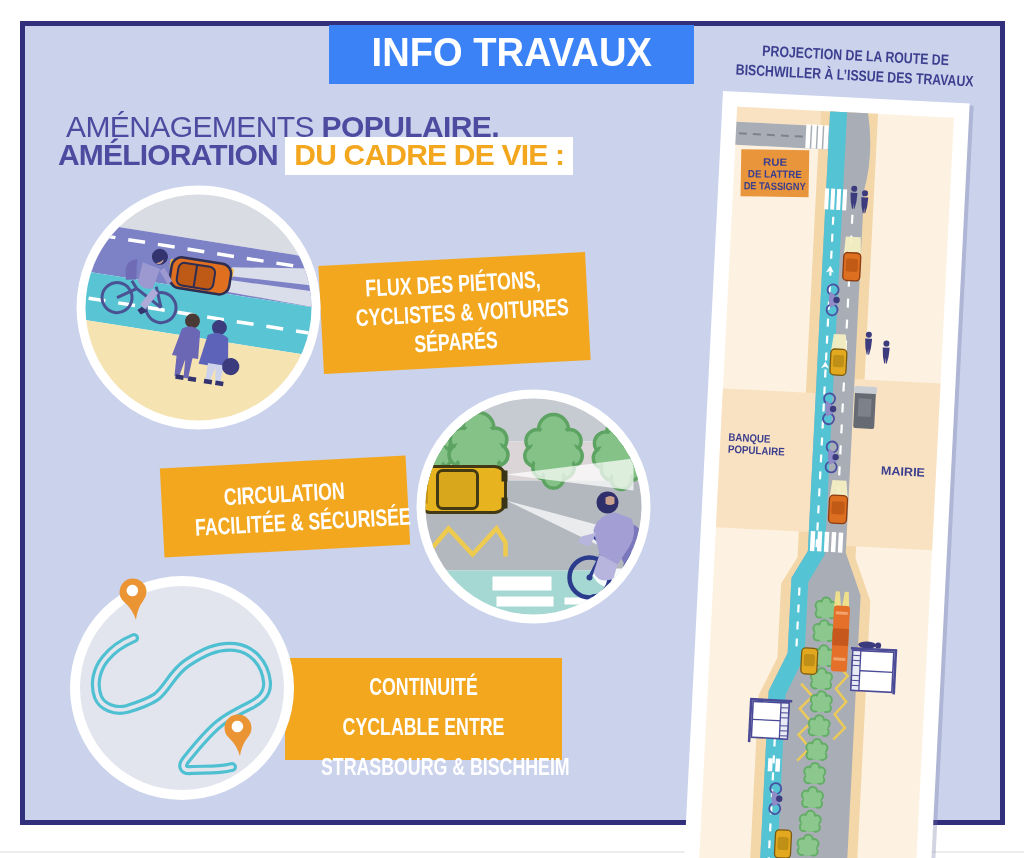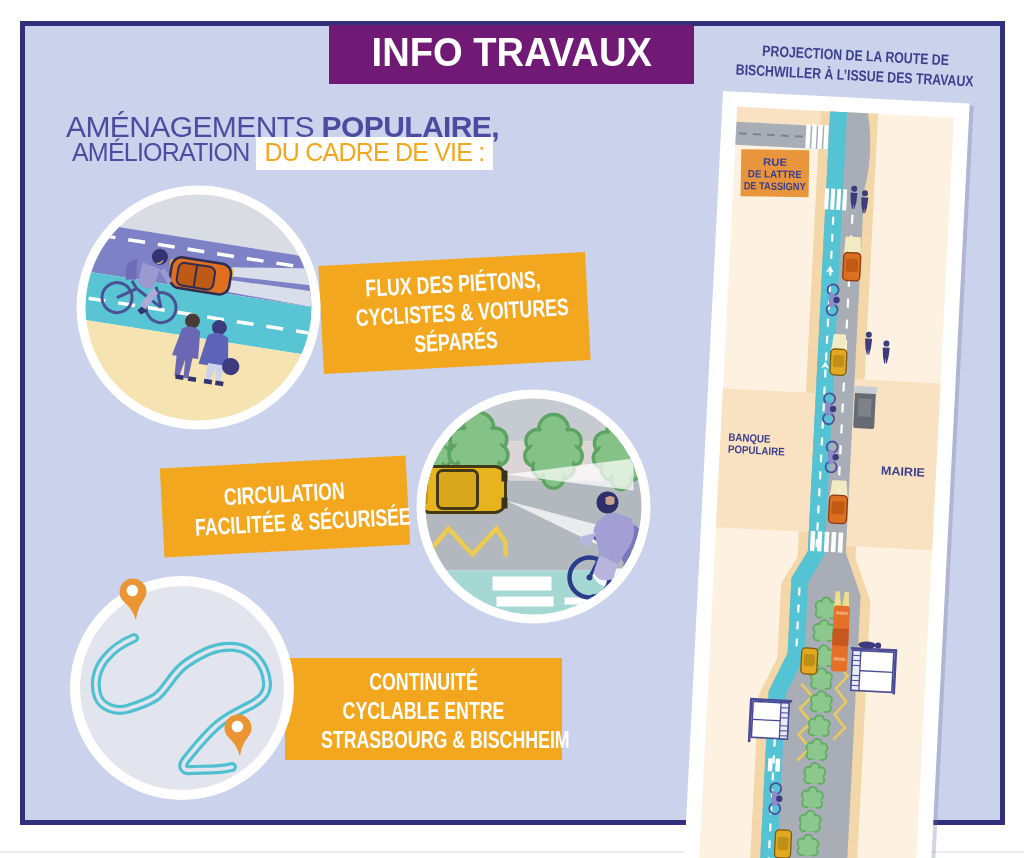--- a/index.html
+++ b/index.html
@@ -10,27 +10,27 @@
   .lab{background:#f3a71e;color:#ffffff;font-weight:bold;text-align:center;}
   .lab .inner{transform:scaleX(0.74);transform-origin:50% 50%;letter-spacing:0px;white-space:nowrap;}
 </style>
 </head>
 <body>
 
 <div class="abs" style="left:20px;top:21px;width:975px;height:794px;background:#cad2ec;border:5px solid #322f7c;"></div>
 
 <div class="abs" style="left:0;top:851px;width:1024px;height:2px;background:#ececec;"></div>
 
-<div class="abs" style="left:329px;top:25px;width:365px;height:59px;background:#701a75;color:#ffffff;
+<div class="abs" style="left:329px;top:25px;width:365px;height:59px;background:#3b82f6;color:#ffffff;
      font-weight:bold;font-size:41px;text-align:center;line-height:55px;">
   <span style="display:inline-block;transform:scaleX(0.93);transform-origin:50% 50%;white-space:nowrap;">INFO TRAVAUX</span></div>
 
 <div class="abs" style="left:66px;top:110px;font-size:30px;color:#4c4ba0;white-space:nowrap;letter-spacing:-0.6px;">AMÉNAGEMENTS <b>POPULAIRE,</b></div>
 
-<div class="abs" style="left:72px;top:138px;font-size:25px;color:#4c4ba0;white-space:nowrap;font-weight:normal;letter-spacing:-0.8px;">AMÉLIORATION <span style="background:#ffffff;color:#f3a71e;padding:1px 9px 4px 9px;">DU CADRE DE VIE :</span></div>
+<div class="abs" style="left:58px;top:138px;font-size:30px;color:#4c4ba0;white-space:nowrap;font-weight:bold;letter-spacing:-0.8px;">AMÉLIORATION <span style="background:#ffffff;color:#f3a71e;padding:1px 9px 4px 9px;">DU CADRE DE VIE :</span></div>
 
 <div class="abs lab" style="left:321px;top:259px;width:267px;height:108px;transform:rotate(-3deg);font-size:24px;line-height:29px;">
   <div class="inner" style="padding-top:10px;">FLUX DES PIÉTONS,<br>CYCLISTES &amp; VOITURES<br>SÉPARÉS</div>
 </div>
 
 <svg class="abs" style="left:76px;top:185px;" width="245" height="245" viewBox="0 0 245 245">
   <circle cx="122.5" cy="122.5" r="122" fill="#ffffff"></circle>
   <clipPath id="c1clip">
       <circle cx="122.5" cy="122.5" r="113"></circle>
     </clipPath>
@@ -173,21 +173,21 @@
         <path d="M66,48 L84,58 L80,72 Q66,78 60,66 Z" fill="#b7b4de"></path>
         <circle cx="74" cy="-4" r="11" fill="#2f2f6b"></circle>
         <path d="M72,-9 Q77,-12 81,-9 L81,-3 Q76,0 72,-3 Z" fill="#c9a18e"></path>
         <path d="M63,26 L48,30 L44,36 L56,40 Z" fill="#b7b4de"></path>
         <path d="M58,88 L88,84 L90,92 L60,96 Z" fill="#2c3c8c"></path>
       </g>
     </g>
   </g>
 </svg>
 
-<div class="abs lab" style="left:285px;top:658px;width:277px;height:102px;font-size:24px;line-height:29px;">
+<div class="abs lab" style="left:285px;top:658px;width:277px;height:102px;font-size:24px;line-height:40px;">
   <div class="inner" style="padding-top:9px;">CONTINUITÉ<br>CYCLABLE ENTRE<br>STRASBOURG &amp; BISCHHEIM</div>
 </div>
 
 <svg class="abs" style="left:67px;top:576px;" width="230" height="245" viewBox="0 0 230 245">
   <circle cx="115" cy="112" r="112" fill="#ffffff"></circle>
   <circle cx="115" cy="112" r="102" fill="#e2e5ee"></circle>
 
   <g fill="none" stroke-linecap="round">
     <path d="M67,62 C55,67 45,74 38,83 C30,93 26,107 31,121 C35,131 48,136 60,133 C70,130 80,127 89,121 C100,113 105,97 120,87 C135,77 150,69 168,71 C185,73 198,87 200,106 C201,119 192,125 182,130 C170,136 160,141 153,147 C140,157 126,175 118,185 C114,191 117,195 124,194 C135,193 150,195 165,191" stroke="#4fc0d2" stroke-width="10"></path>
     <path d="M67,62 C55,67 45,74 38,83 C30,93 26,107 31,121 C35,131 48,136 60,133 C70,130 80,127 89,121 C100,113 105,97 120,87 C135,77 150,69 168,71 C185,73 198,87 200,106 C201,119 192,125 182,130 C170,136 160,141 153,147 C140,157 126,175 118,185 C114,191 117,195 124,194 C135,193 150,195 165,191" stroke="#e2e5ee" stroke-width="3.6"></path>

